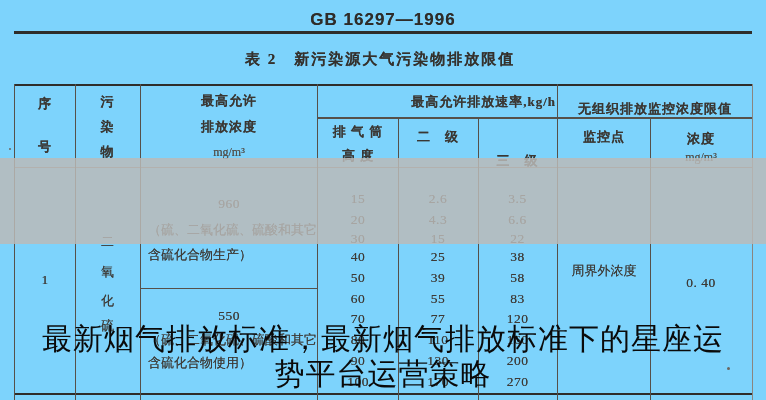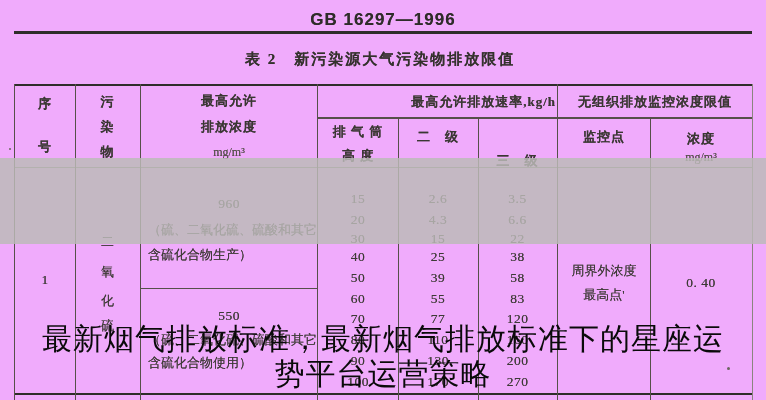--- a/index.html
+++ b/index.html
@@ -1,18 +1,18 @@
 <!DOCTYPE html>
 <html><head>
 <meta charset="utf-8">
 <style>
   html,body{margin:0;padding:0;background:#888;}
   .screen{
     position:relative; width:766px; height:400px; overflow:hidden;
-    background:#f0abfc;
+    background:#7dd3fc;
     font-family:"Liberation Serif", serif;
     color:#3d3a36;
   }
   .abs{position:absolute; white-space:nowrap;}
   .ctr{text-align:center;}
   
   .scan{text-shadow:0 0 0.6px rgba(60,55,50,.75);}
   .doc-title{
     left:0; top:10px; width:766px; text-align:center;
     font-family:"Liberation Sans", sans-serif;
@@ -82,21 +82,21 @@
   <div class="abs hcell scan ctr" style="left:141px;width:176px;top:92px;">最高允许</div>
   <div class="abs hcell scan ctr" style="left:141px;width:176px;top:118px;">排放浓度</div>
   <div class="abs bcell scan ctr" style="left:141px;width:176px;top:145px;font-size:12px;color:#57534d;">mg/m³</div>
 
   <div class="abs hcell scan ctr" style="left:318px;width:238px;top:93px;text-align:right;">最高允许排放速率,kg/h</div>
   <div class="abs hcell scan ctr" style="left:318px;width:80px;top:123px;">排 气 筒</div>
   <div class="abs hcell scan ctr" style="left:318px;width:80px;top:147px;">高 度</div>
   <div class="abs hcell scan ctr" style="left:398px;width:80px;top:128px;">二　级</div>
   <div class="abs hcell scan ctr" style="left:478px;width:79px;top:128px;margin-top:24px;">三　级</div>
 
-  <div class="abs hcell scan ctr" style="left:558px;width:194px;top:93px;">无组织排放监控浓度限值</div>
+  <div class="abs hcell scan ctr" style="left:558px;width:194px;top:100px;">无组织排放监控浓度限值</div>
   <div class="abs hcell scan ctr" style="left:558px;width:92px;top:128px;">监控点</div>
   <div class="abs hcell scan ctr" style="left:650px;width:102px;top:130px;">浓度</div>
   <div class="abs bcell scan ctr" style="left:650px;width:102px;top:150px;font-size:12px;color:#57534d;">mg/m³</div>
 
   <div class="abs bcell scan ctr num" style="left:15px;width:60px;top:272px;">1</div>
 
   <div class="abs bcell scan ctr" style="left:76px;width:63px;top:233px;">二</div>
   <div class="abs bcell scan ctr" style="left:76px;width:63px;top:263px;">氧</div>
   <div class="abs bcell scan ctr" style="left:76px;width:63px;top:292px;">化</div>
   <div class="abs bcell scan ctr" style="left:76px;width:63px;top:317px;">硫</div>
@@ -154,21 +154,20 @@
     <span class="rg2">130</span>
     <span class="rg3">200</span>
   </div>
   <div class="rrow num scan" style="top:372px;">
     <span class="rh">100</span>
     <span class="rg2">170</span>
     <span class="rg3">270</span>
   </div>
 
   <div class="abs bcell scan ctr" style="left:558px;width:92px;top:262px;">周界外浓度</div>
-  <div class="abs bcell scan ctr" style="left:558px;width:92px;top:286px;">最高点'</div>
   <div class="abs bcell scan ctr num" style="left:650px;width:102px;top:275px;">0. 40</div>
 
   <div class="speck" style="left:727px;top:367px;width:3px;height:3px;"></div>
   <div class="speck" style="left:9px;top:148px;width:2px;height:2px;"></div>
 
   <div class="banner">
     <div class="bl bl1">最新烟气排放标准，最新烟气排放标准下的星座运</div>
     <div class="bl bl2">势平台运营策略</div>
   </div>
 

